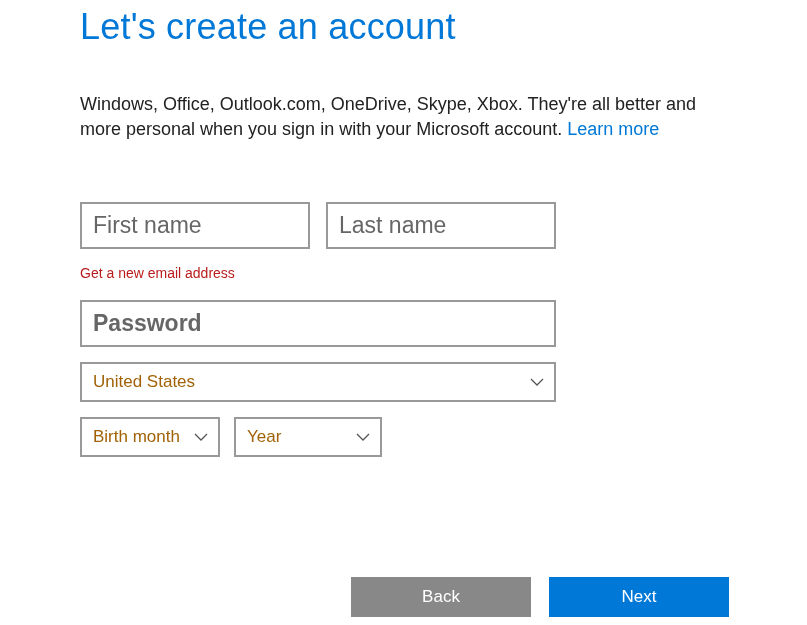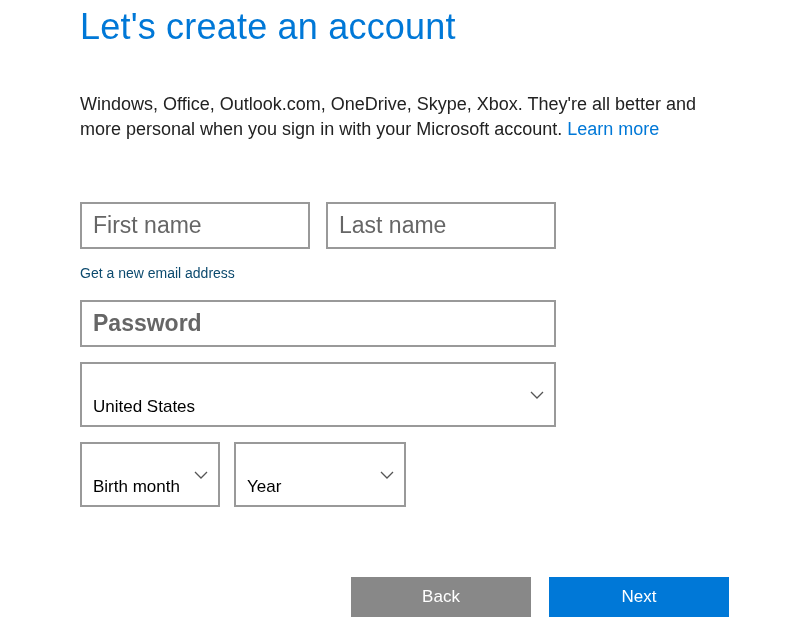--- a/index.html
+++ b/index.html
@@ -52,54 +52,53 @@
       background: #fff;
     }
     .text-input::placeholder {
       color: #666;
     }
     .first-name { width: 230px; }
     .last-name { width: 230px; }
     .email { width: 476px; }
     .password { width: 476px; font-weight: bold; }
     .link-small {
-      color: #0c4a6e;
+      color: #b91c1c;
       font-size: 14px;
       text-decoration: none;
       display: inline-block;
       margin-top: -4px;
       margin-bottom: 19px;
     }
     .select-wrap {
       border: 2px solid #999;
       display: flex;
       align-items: center;
       justify-content: space-between;
       padding: 8px 10px 8px 11px;
       background: #fff;
       cursor: pointer;
     }
     .select-text {
       font-size: 17px;
-      color: #000000;
-      margin-top: 25px;
+      color: #a16207;
     }
     .chevron {
       width: 14px;
       height: 14px;
       flex-shrink: 0;
     }
     .chevron svg {
       display: block;
     }
     .country { width: 476px; margin-bottom: 15px; }
     .birth-row { display: flex; gap: 14px; }
     .birth-month { width: 140px; }
     .birth-day { width: 150px; }
-    .birth-year { width: 172px; }
+    .birth-year { width: 148px; }
     .footer {
       position: absolute;
       bottom: 8px;
       right: 78px;
       display: flex;
       gap: 18px;
     }
     .btn {
       border: none;
       padding: 10px 0;

